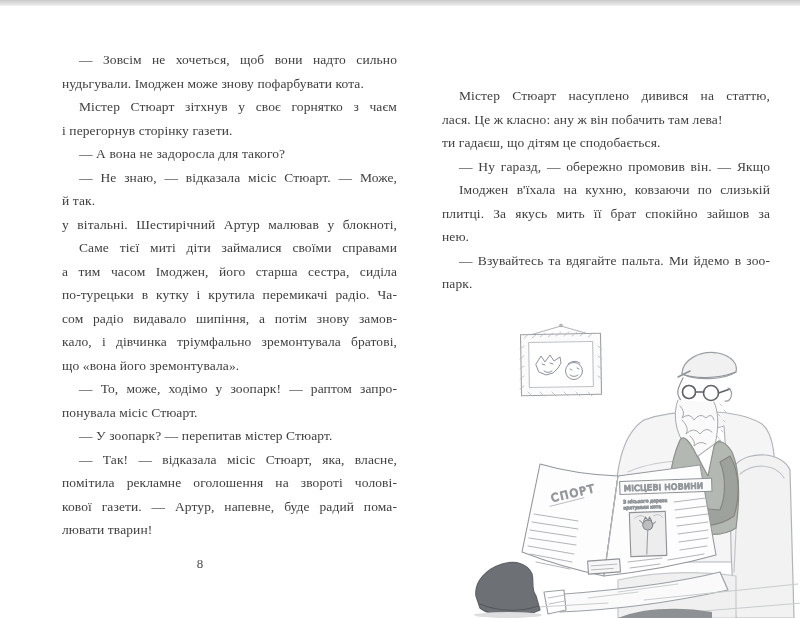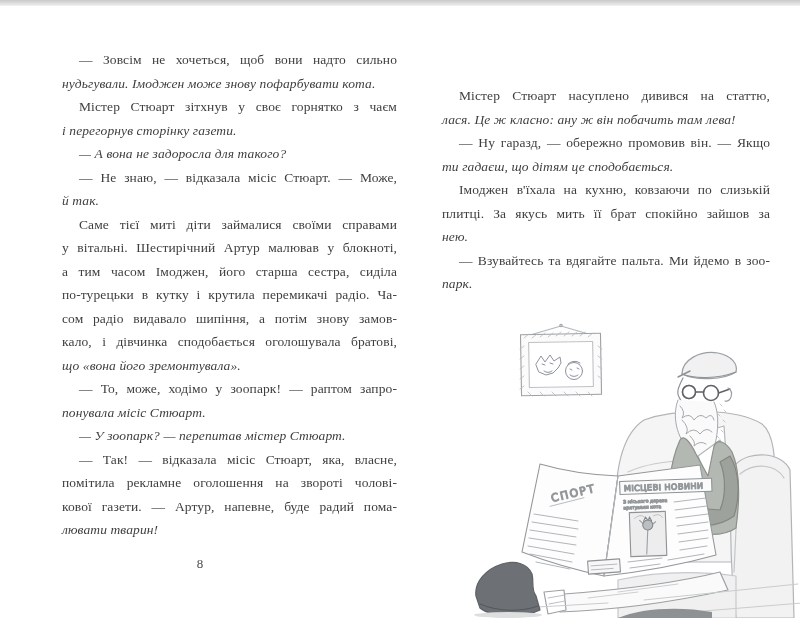--- a/index.html
+++ b/index.html
@@ -4,21 +4,21 @@
 <style>
   html,body{margin:0;padding:0;background:#ffffff;}
   .screen{position:relative;width:800px;height:618px;background:#ffffff;overflow:hidden;}
   .top-edge{position:absolute;top:0;left:0;width:800px;height:6px;
     background:linear-gradient(to bottom,#c9c9c9 0%,#dcdcdc 50%,#f1f1f1 100%);}
   .text-block{position:absolute;top:48px;font-family:"Liberation Serif","DejaVu Serif",serif;
     font-size:13.5px;line-height:23.5px;color:#3e3e3e;letter-spacing:0.1px;}
   .text-block.left{left:62px;width:335px;}
   .text-block.right{left:442px;width:328px;margin-top:36px;}
   .line{height:23.5px;text-align:justify;text-align-last:justify;white-space:normal;}
-  .line.pe{text-align-last:left;font-style:italic;}
+  .line.pe{text-align-last:left;}
   .line.ind{text-indent:17px;}
   .page-number{position:absolute;top:556px;left:130px;width:140px;text-align:center;
     font-family:"Liberation Serif","DejaVu Serif",serif;font-size:13px;color:#4a4a4a;}
   svg.illustration{position:absolute;left:468px;top:322px;width:332px;height:296px;}
   .np-head{font-family:"DejaVu Sans","Liberation Sans",sans-serif;fill:#7e8387;}
 </style>
 </head>
 <body>
 
 <div class="screen">
@@ -27,44 +27,44 @@
 
   <div class="text-block left">
 
   <div class="line ind">— Зовсім не хочеться, щоб вони надто сильно</div>
       <div class="line pe">нудьгували. Імоджен може знову пофарбувати кота.</div>
       <div class="line ind">Містер Стюарт зітхнув у своє горнятко з чаєм</div>
       <div class="line pe">і перегорнув сторінку газети.</div>
       <div class="line ind pe">— А вона не задоросла для такого?</div>
       <div class="line ind">— Не знаю, — відказала місіс Стюарт. — Може,</div>
       <div class="line pe">й так.</div>
+      <div class="line">у вітальні. Шестирічний Артур малював у блокноті,</div>
       <div class="line ind">Саме тієї миті діти займалися своїми справами</div>
-      <div class="line">у вітальні. Шестирічний Артур малював у блокноті,</div>
       <div class="line">а тим часом Імоджен, його старша сестра, сиділа</div>
       <div class="line">по-турецьки в кутку і крутила перемикачі радіо. Ча-</div>
       <div class="line">сом радіо видавало шипіння, а потім знову замов-</div>
-      <div class="line">кало, і дівчинка сподобається оголошувала братові,</div>
+      <div class="line">кало, і дівчинка тріумфально зремонтувала братові,</div>
       <div class="line pe">що «вона його зремонтувала».</div>
       <div class="line ind">— То, може, ходімо у зоопарк! — раптом запро-</div>
       <div class="line pe">понувала місіс Стюарт.</div>
       <div class="line ind pe">— У зоопарк? — перепитав містер Стюарт.</div>
       <div class="line ind">— Так! — відказала місіс Стюарт, яка, власне,</div>
       <div class="line">помітила рекламне оголошення на звороті чолові-</div>
       <div class="line">кової газети. — Артур, напевне, буде радий пома-</div>
       <div class="line pe">лювати тварин!</div>
     </div>
 
   <div class="page-number">8</div>
 
   <div class="text-block right">
 
   <div class="line ind">Містер Стюарт насуплено дивився на статтю,</div>
       <div class="line pe">лася. Це ж класно: ану ж він побачить там лева!</div>
+      <div class="line pe">ти гадаєш, що дітям це сподобається.</div>
       <div class="line ind">— Ну гаразд, — обережно промовив він. — Якщо</div>
-      <div class="line pe">ти гадаєш, що дітям це сподобається.</div>
       <div class="line ind">Імоджен в'їхала на кухню, ковзаючи по слизькій</div>
       <div class="line">плитці. За якусь мить її брат спокійно зайшов за</div>
       <div class="line pe">нею.</div>
       <div class="line ind">— Взувайтесь та вдягайте пальта. Ми йдемо в зоо-</div>
       <div class="line pe">парк.</div>
     </div>
 
   <svg class="illustration" viewBox="0 0 332 296" fill="none" stroke-linecap="round" stroke-linejoin="round">
 
     <g stroke="#9da1a4" stroke-width="1.1">

